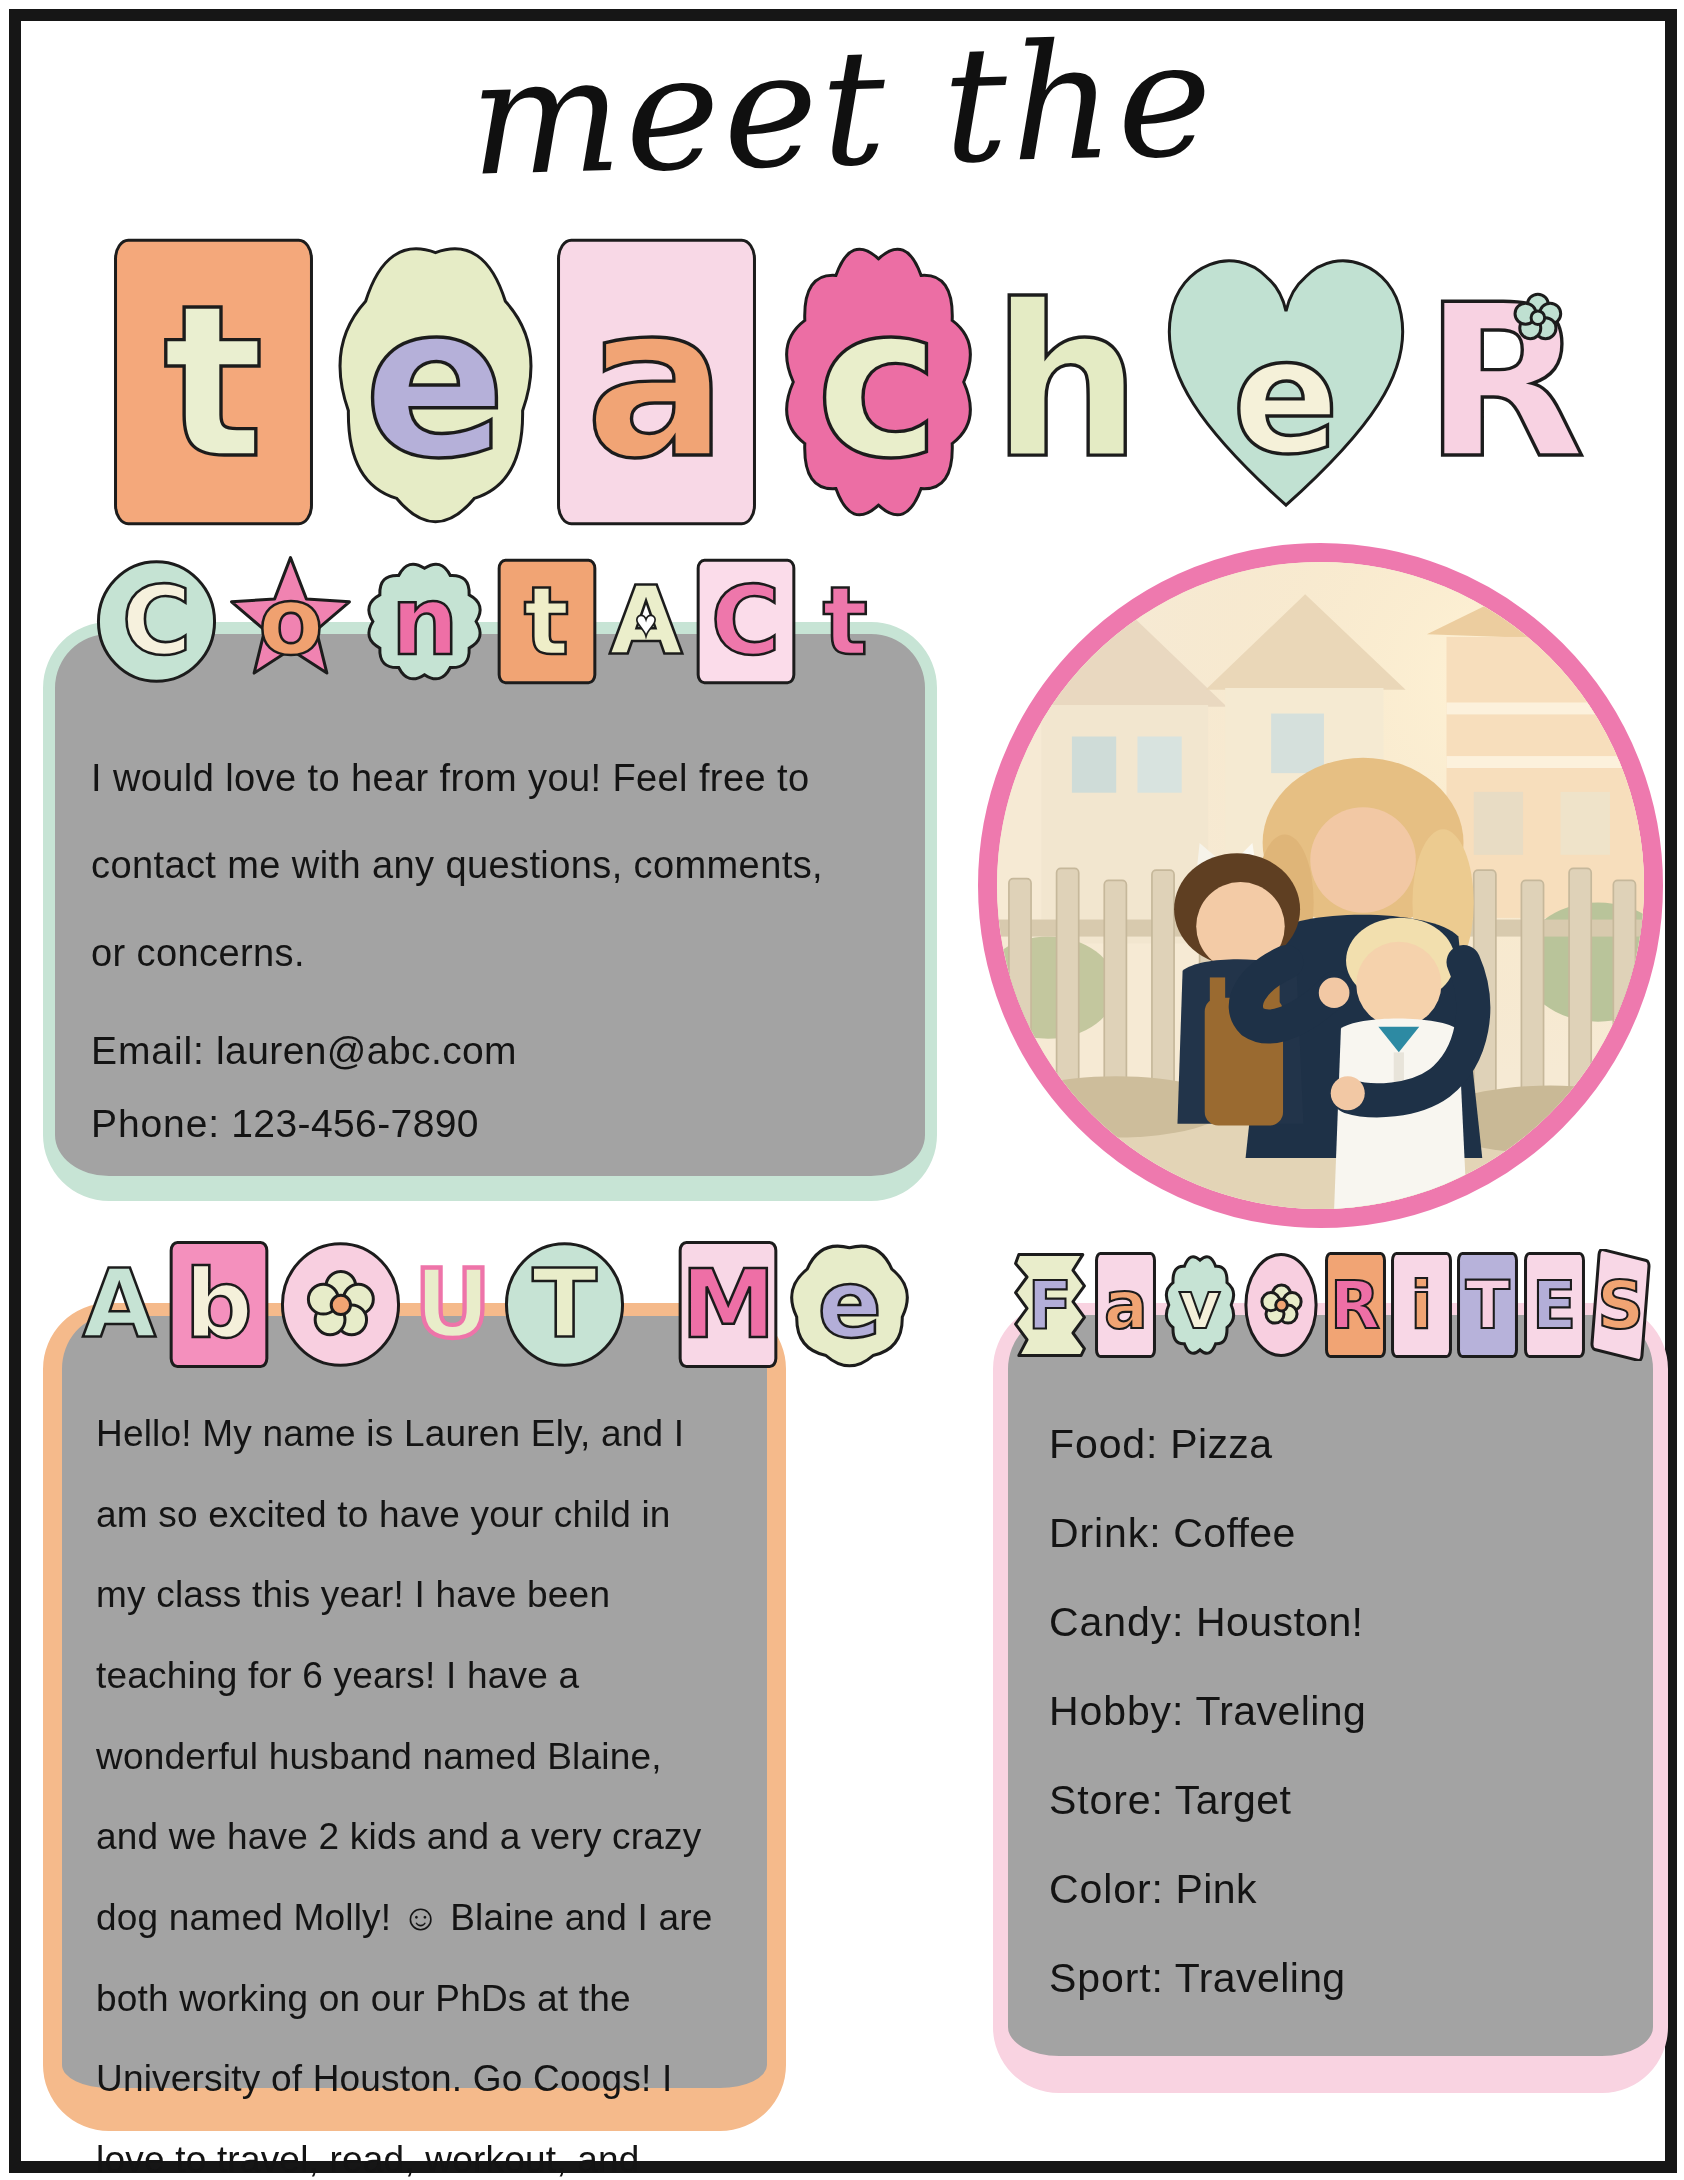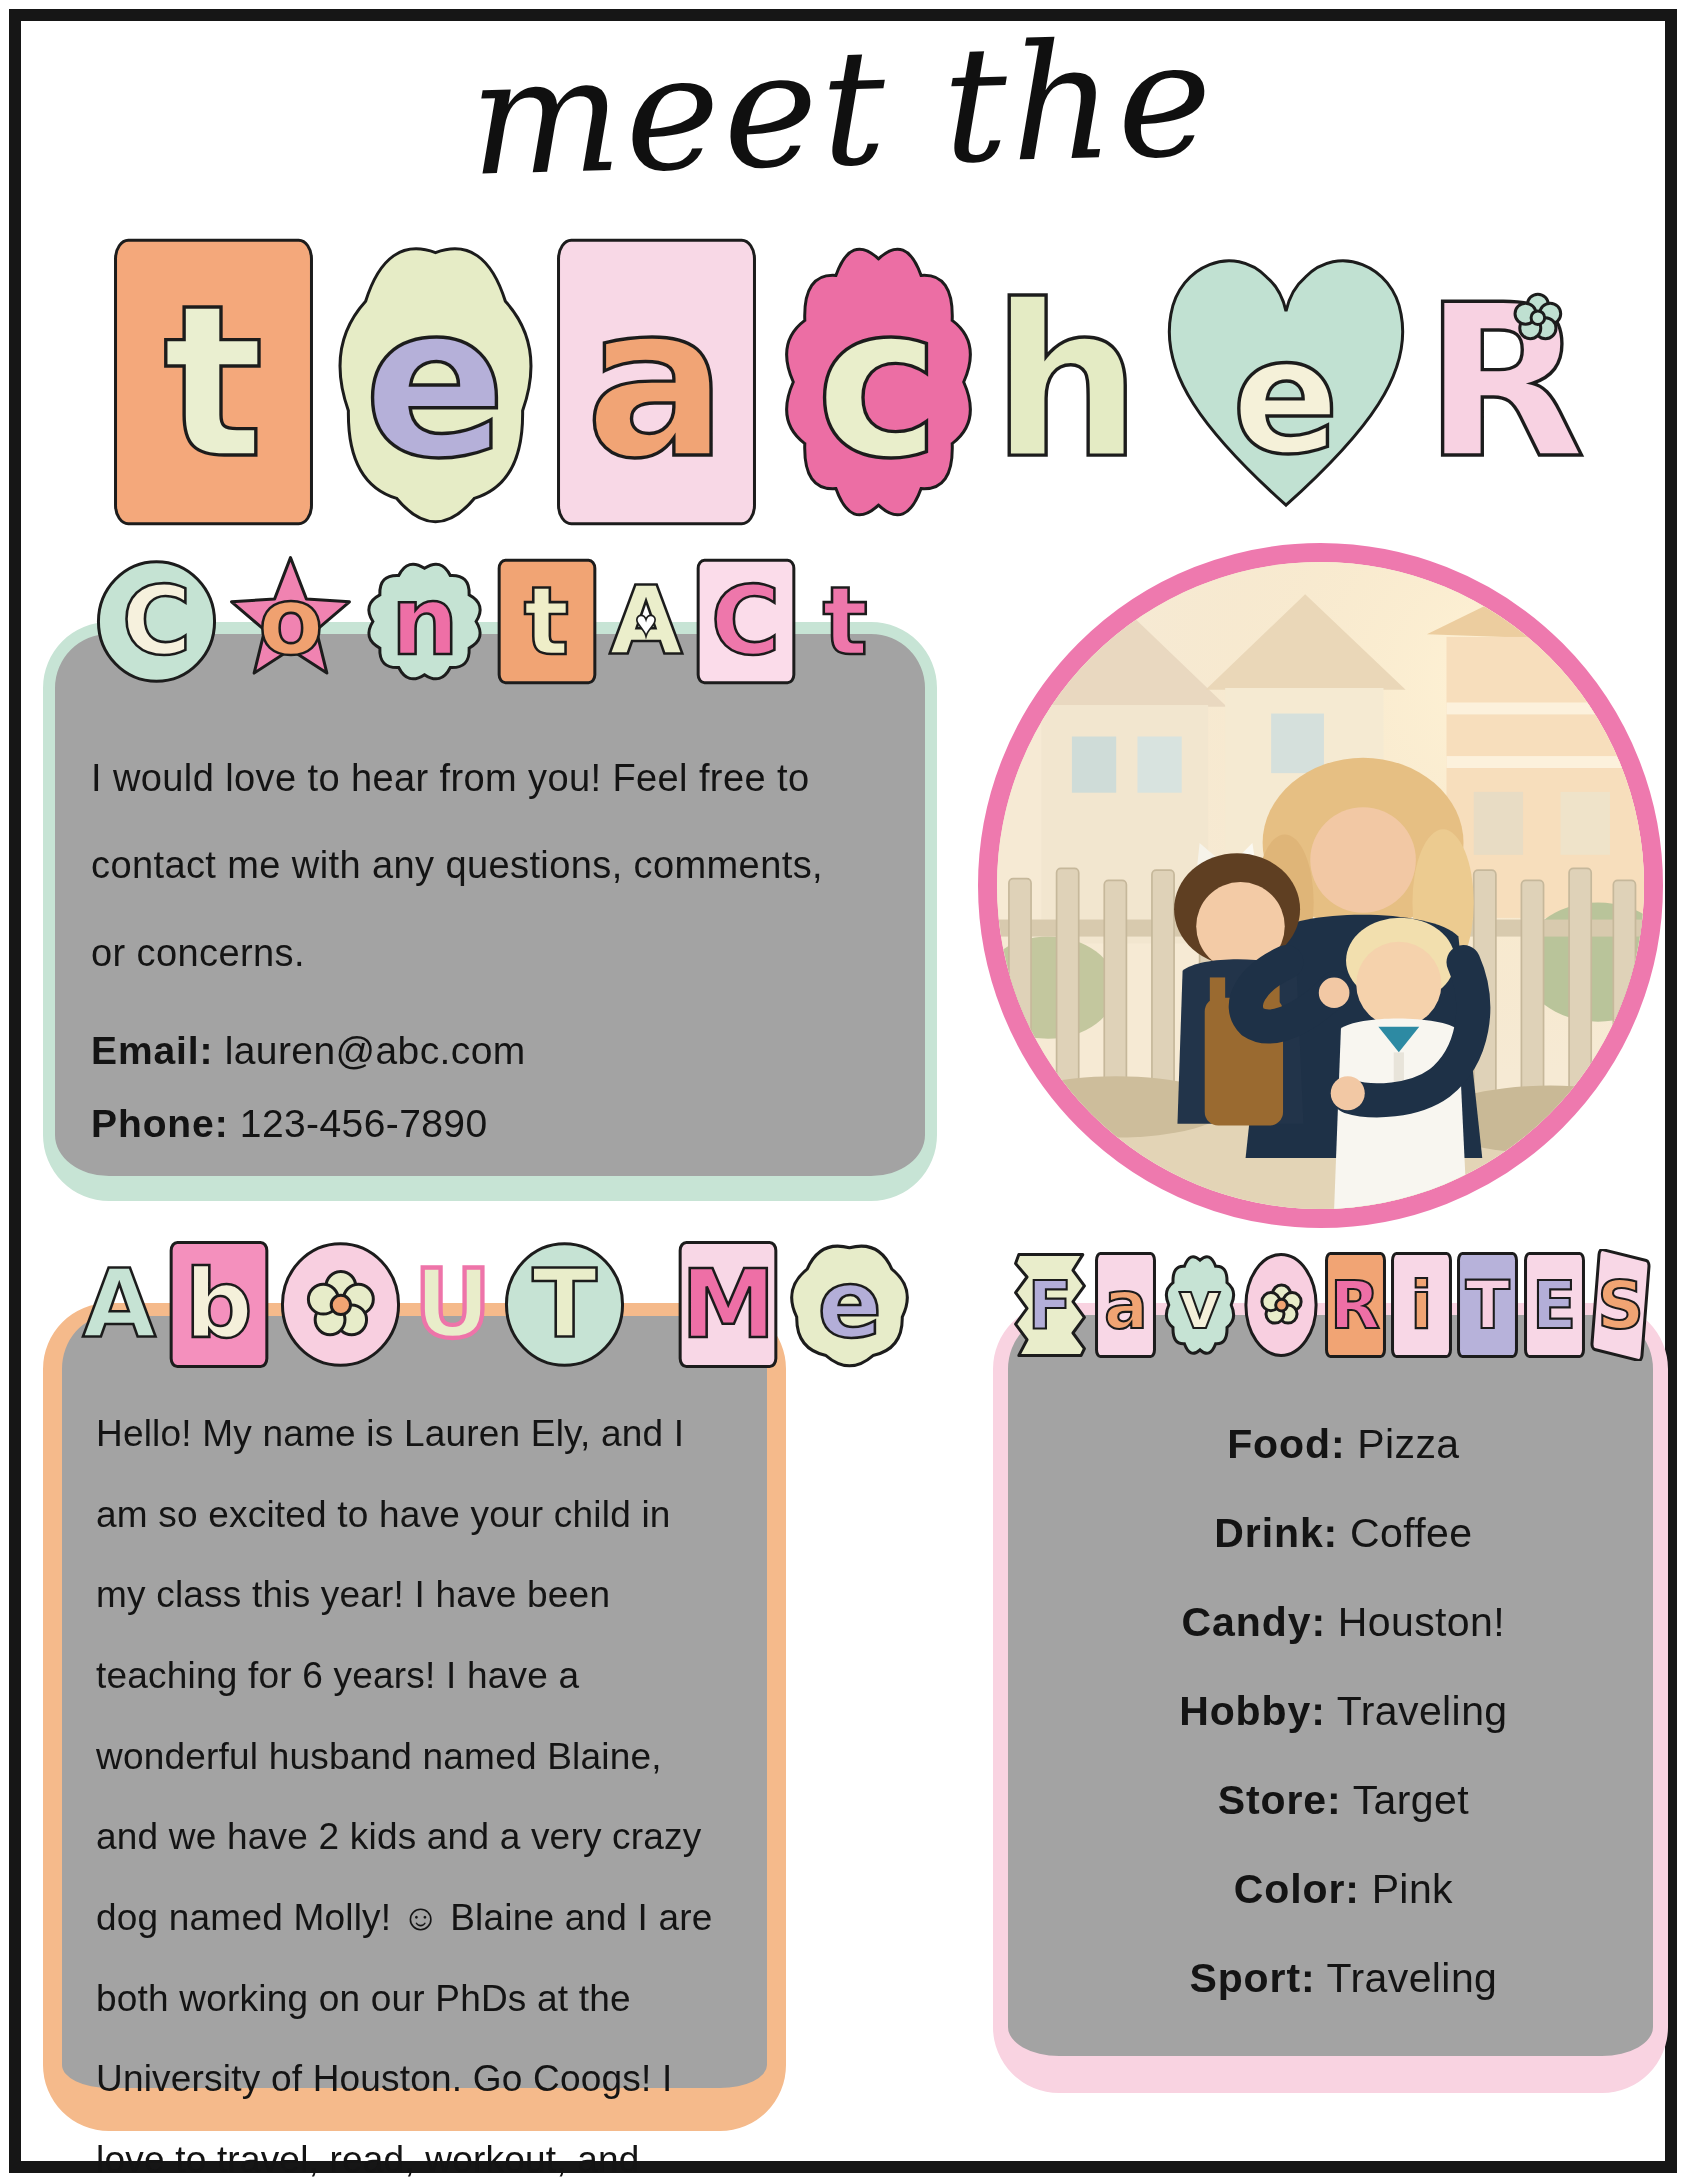--- a/index.html
+++ b/index.html
@@ -54,26 +54,26 @@
   #contact-box{left:43px;top:622px;width:894px;height:579px;
     border:12.8px solid var(--mint);border-bottom-width:25.6px;
     padding:101px 24px 0 36px;}
   #about-box{left:43px;top:1303px;width:743px;height:828px;
     border:13.6px solid var(--orange-border);border-bottom-width:43px;
     border-left-width:19px;border-right-width:19px;
     padding:78px 39px 0 34px;}
   #fav-box{left:993px;top:1303px;width:675px;height:790px;
     border:12.8px solid var(--pink-border);border-bottom-width:37px;
     border-left-width:15.3px;border-right-width:15.3px;
-    padding:85px 15.3px 0 41px;text-align:center;}
+    padding:85px 15.3px 0 41px;}
 
   .contact-intro{font-size:38px;line-height:2.3;letter-spacing:0.4px;max-width:758px;}
   .fields{margin-top:17px;}
   .field-row{font-size:39px;line-height:1.88;letter-spacing:0.4px;}
-  .lbl{font-weight:bold;letter-spacing:0.9px;margin-top:28px;}
+  .lbl{font-weight:normal;letter-spacing:0.9px;margin-top:28px;}
   .val{font-weight:normal;}
 
   .about-text{font-size:37px;line-height:2.18;letter-spacing:0.2px;max-width:811px;}
 
   .fav-row{font-size:41px;line-height:2.17;letter-spacing:0.4px;}
 
   
   #photo{position:absolute;left:978px;top:543px;width:685px;height:685px;border-radius:50%;
     border:19px solid var(--pink-ring);box-sizing:border-box;overflow:hidden;background:#f6e8d2;}
   #photo svg{display:block;width:100%;height:100%;}

